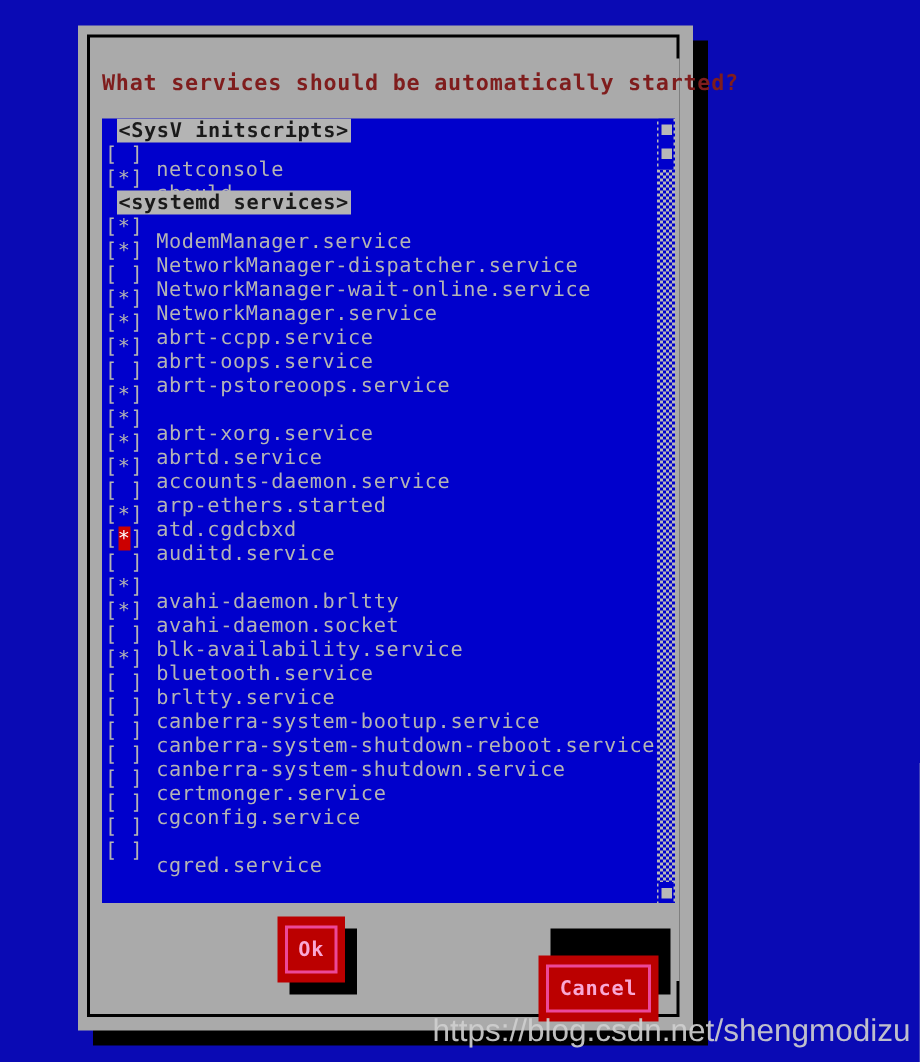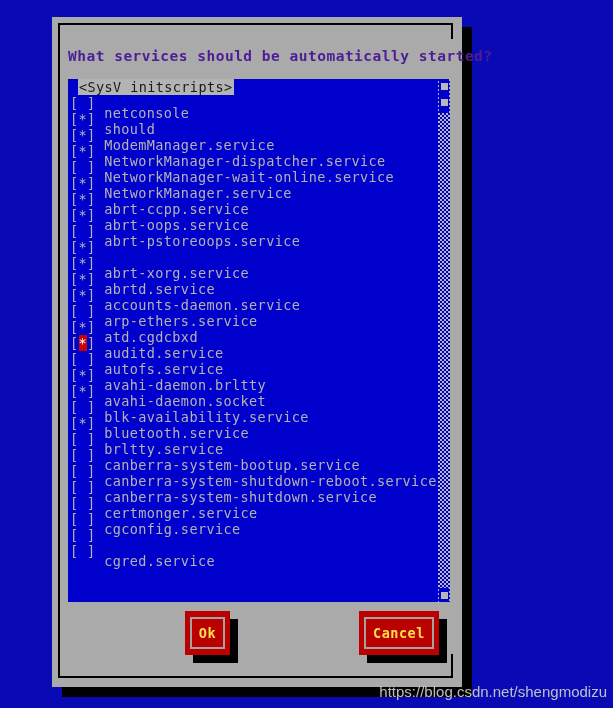--- a/index.html
+++ b/index.html
@@ -64,21 +64,21 @@
     background: #aaaaaa;
   }
 
   .dialog-title {
     position: absolute;
     left: 16px;
     top: 30px;
     font-size: 14.5px;
     line-height: 18px;
     letter-spacing: 0.5px;
-    color: #4c1d95;
+    color: #7f1d1d;
     white-space: nowrap;
     font-weight: bold;
   }
 
   
   .listbox {
     position: absolute;
     left: 16px;
     top: 62px;
     width: 382px;
@@ -107,21 +107,21 @@
     align-items: center;
   }
 
   .row.header {
     padding-left: 8px;
   }
   .row.header .hdr-label {
     background: #b4b4b4;
     color: #1a1a1a;
     padding: 0 1px;
-    font-weight: normal;
+    font-weight: bold;
   }
 
   .row .mark {
     white-space: pre;
   }
   .row .mark .star-cursor {
     background: #cc0000;
     color: #ffffff;
   }
   .row .label {
@@ -181,48 +181,48 @@
     width: 48px;
     height: 44px;
     background: #bb0000;
     box-sizing: border-box;
     padding: 6px 5px;
     cursor: pointer;
   }
   .button .btn-inner {
     width: 100%;
     height: 100%;
-    border: 2px solid #a3a3a3;
+    border: 2px solid #ec4899;
     box-sizing: border-box;
     display: flex;
     align-items: center;
     justify-content: center;
-    color: #fde047;
+    color: #f9a8d4;
     font-size: 13.5px;
     letter-spacing: 0.5px;
     white-space: nowrap;
     font-weight: bold;
   }
   .button-shadow {
     position: absolute;
     background: #000000;
   }
 
   #ok-button      { left: 133px; top: 594px; width: 45px;  height: 44px; }
   #ok-shadow      { left: 141px; top: 602px; width: 45px;  height: 44px; }
-  #cancel-button  { left: 307px; top: 594px; width: 80px;  height: 44px; }
+  #cancel-button  { left: 307px; top: 620px; width: 80px;  height: 44px; }
   #cancel-shadow  { left: 315px; top: 602px; width: 80px;  height: 44px; }
 
   
   .watermark {
     position: absolute;
     right: 6px;
     bottom: 8px;
     font-family: "Liberation Sans", sans-serif;
-    font-size: 15px;
+    font-size: 21px;
     color: #cfcfcf;
     white-space: nowrap;
     opacity: 0.92;
   }
 </style>
 </head>
 <body>
 
 <div id="desktop">
 
@@ -232,35 +232,36 @@
 
     <div class="dialog-inner-frame"></div>
 
     <div class="dialog-title">What services should be automatically started?</div>
 
     <div class="listbox">
       <div class="list-rows" id="list-rows">
           <div class="row header"><span class="hdr-label">&lt;SysV initscripts&gt;</span></div>
           <div class="row"><span class="mark">[ ] </span><span class="label">netconsole</span></div>
           <div class="row"><span class="mark">[*] </span><span class="label">should</span></div>
+          <div class="row header"><span class="hdr-label">&lt;systemd services&gt;</span></div>
           <div class="row"><span class="mark">[*] </span><span class="label">ModemManager.service</span></div>
           <div class="row"><span class="mark">[*] </span><span class="label">NetworkManager-dispatcher.service</span></div>
           <div class="row"><span class="mark">[ ] </span><span class="label">NetworkManager-wait-online.service</span></div>
           <div class="row"><span class="mark">[*] </span><span class="label">NetworkManager.service</span></div>
           <div class="row"><span class="mark">[*] </span><span class="label">abrt-ccpp.service</span></div>
           <div class="row"><span class="mark">[*] </span><span class="label">abrt-oops.service</span></div>
           <div class="row"><span class="mark">[ ] </span><span class="label">abrt-pstoreoops.service</span></div>
           <div class="row"><span class="mark">[*] </span></div>
           <div class="row"><span class="mark">[*] </span><span class="label">abrt-xorg.service</span></div>
           <div class="row"><span class="mark">[*] </span><span class="label">abrtd.service</span></div>
           <div class="row"><span class="mark">[*] </span><span class="label">accounts-daemon.service</span></div>
-          <div class="row"><span class="mark">[ ] </span><span class="label">arp-ethers.service</span></div>
+          <div class="row"><span class="mark">[ ] </span><span class="label">arp-ethers.started</span></div>
           <div class="row"><span class="mark">[*] </span><span class="label">atd.cgdcbxd</span></div>
           <div class="row"><span class="mark">[<span class="star-cursor">*</span>] </span><span class="label">auditd.service</span></div>
-          <div class="row"><span class="mark">[ ] </span><span class="label">autofs.service</span></div>
+          <div class="row"><span class="mark">[ ] </span></div>
           <div class="row"><span class="mark">[*] </span><span class="label">avahi-daemon.brltty</span></div>
           <div class="row"><span class="mark">[*] </span><span class="label">avahi-daemon.socket</span></div>
           <div class="row"><span class="mark">[ ] </span><span class="label">blk-availability.service</span></div>
           <div class="row"><span class="mark">[*] </span><span class="label">bluetooth.service</span></div>
           <div class="row"><span class="mark">[ ] </span><span class="label">brltty.service</span></div>
           <div class="row"><span class="mark">[ ] </span><span class="label">canberra-system-bootup.service</span></div>
           <div class="row"><span class="mark">[ ] </span><span class="label">canberra-system-shutdown-reboot.service</span></div>
           <div class="row"><span class="mark">[ ] </span><span class="label">canberra-system-shutdown.service</span></div>
           <div class="row"><span class="mark">[ ] </span><span class="label">certmonger.service</span></div>
           <div class="row"><span class="mark">[ ] </span><span class="label">cgconfig.service</span></div>

